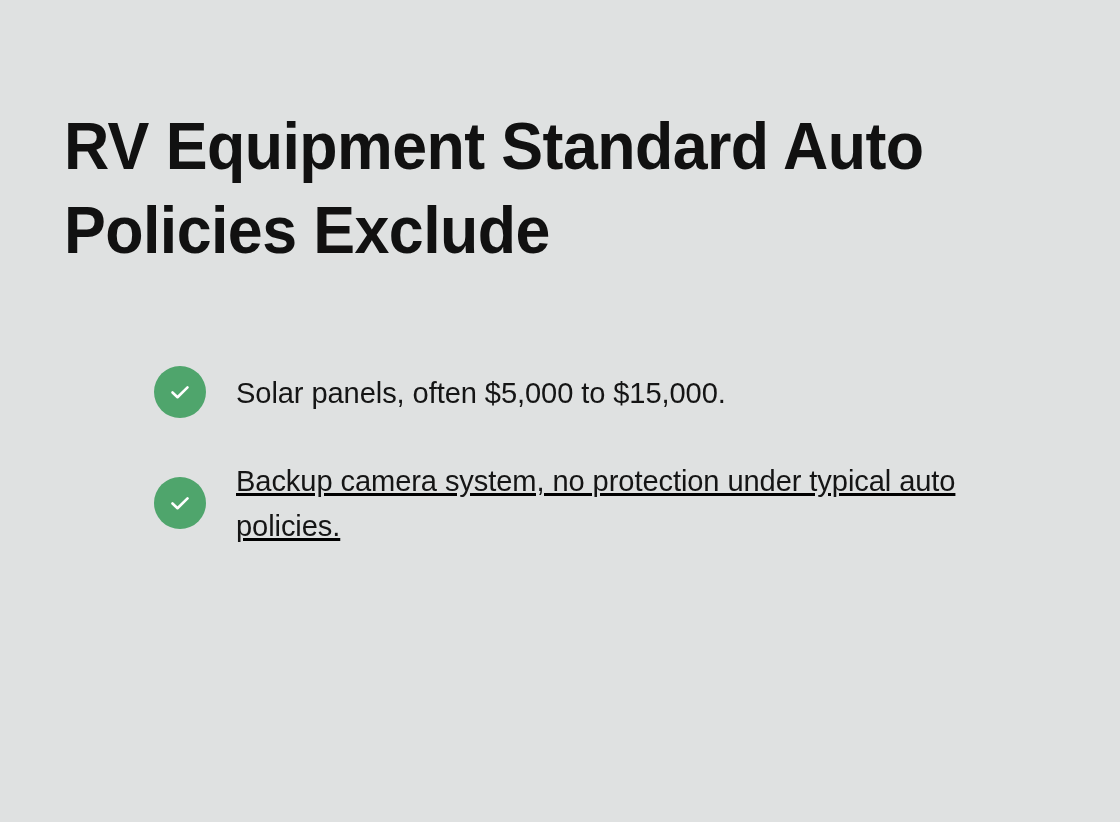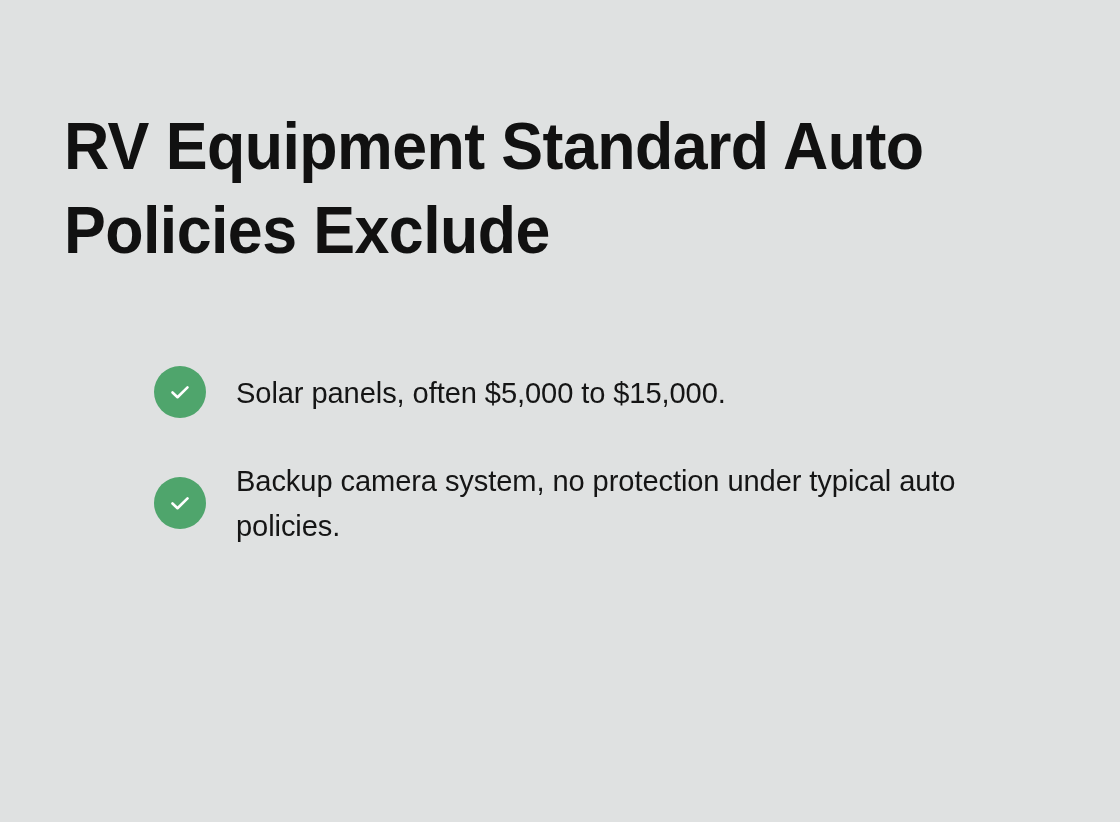--- a/index.html
+++ b/index.html
@@ -49,20 +49,21 @@
   .check-item {
     position: relative;
     display: flex;
     align-items: center;
     min-height: 52px;
     margin-bottom: 40px;
     padding-left: 82px;
   }
   .check-item:last-child {
     margin-bottom: 0;
+    text-decoration: underline;
   }
   .check-icon {
     position: absolute;
     left: 0;
     top: 50%;
     transform: translateY(-50%);
     width: 52px;
     height: 52px;
     border-radius: 50%;
     background: #4fa56c;

